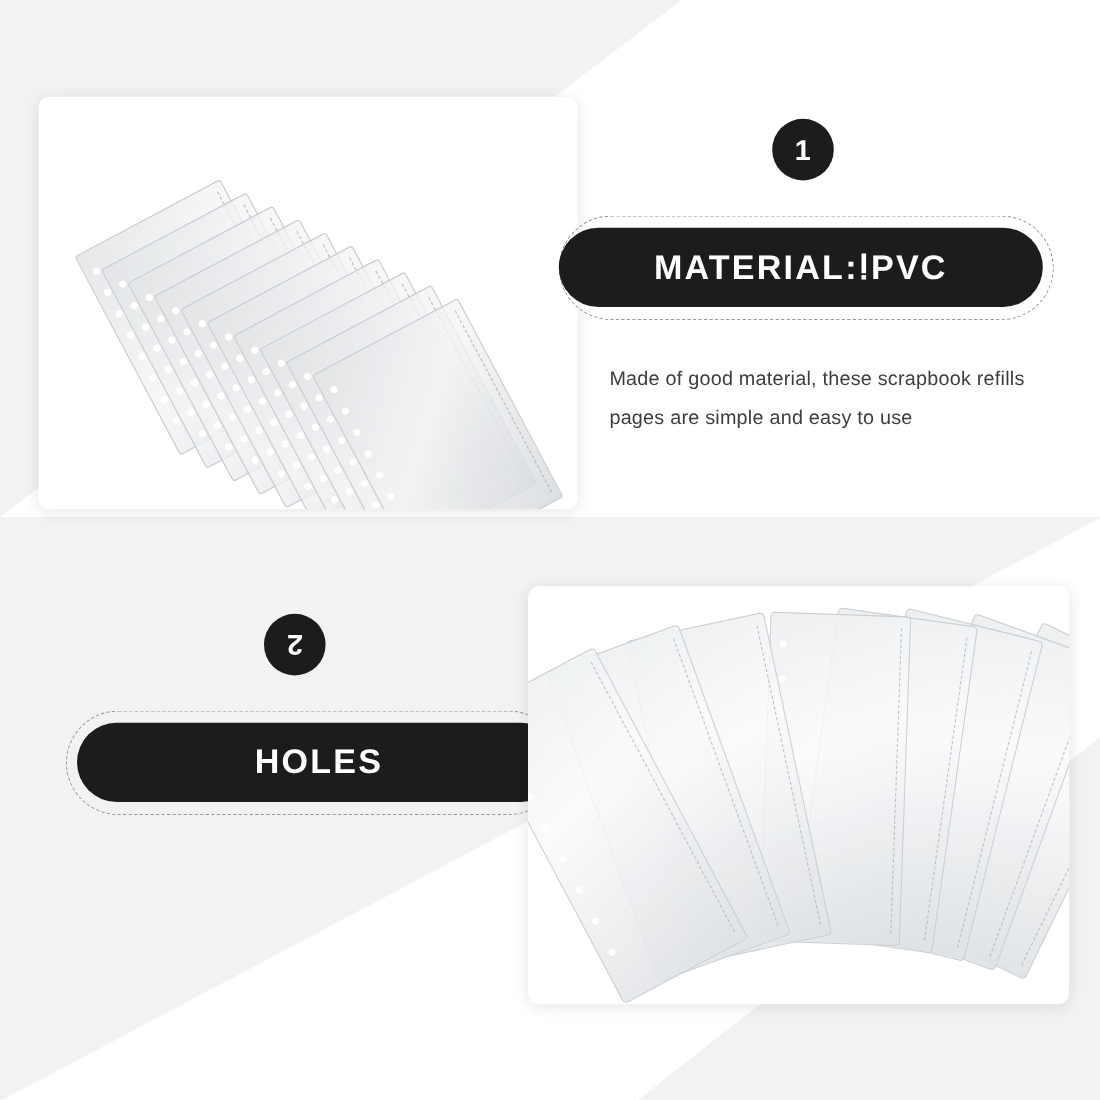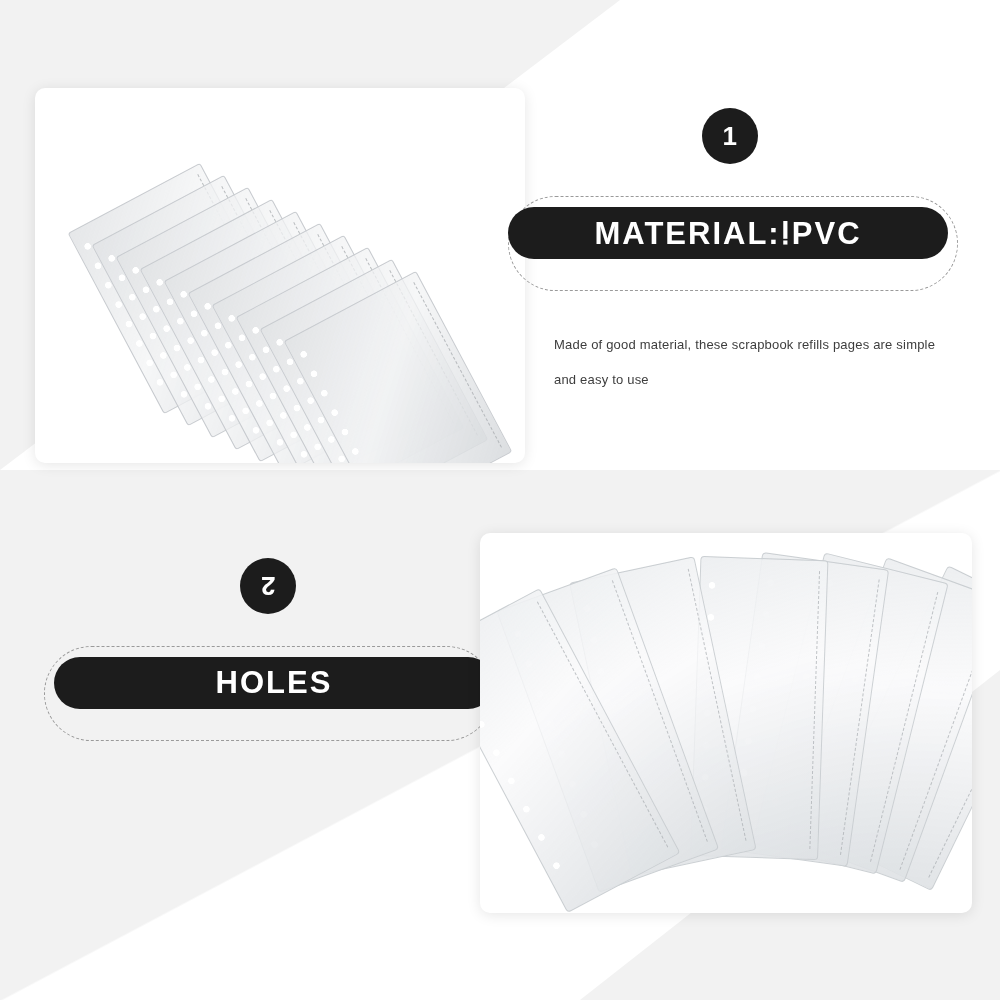--- a/index.html
+++ b/index.html
@@ -125,51 +125,51 @@
     display: flex; align-items: center; justify-content: center;
     font-size: 26px; font-weight: bold;
     letter-spacing: 0.5px;
   }
   #badge-1 { left: 702px; top: 108px; }
   #badge-2 { left: 240px; top: 558px; transform: rotate(180deg); }
 
   
   .pill-wrap { position: absolute; }
   #pill-wrap-1 { left: 508px; top: 196px; width: 450px; height: 95px; }
-  #pill-wrap-2 { left: 44px; top: 646px; width: 450px; height: 95px; }
+  #pill-wrap-2 { left: 60px; top: 646px; width: 450px; height: 95px; }
 
   .pill-dashed {
     position: absolute;
     left: 0; top: 0; right: 0; bottom: 0;
     border: 1.5px dashed #9a9a9a;
     border-radius: 48px;
   }
   .pill {
     position: absolute;
     top: 11px;
-    height: 52px;
+    height: 72px;
     background: #1c1c1c;
     border-radius: 36px;
     display: flex; align-items: center; justify-content: center;
   }
   #pill-1 { left: 0px; width: 440px; }
   #pill-2 { left: 10px; width: 440px; }
   .pill-title {
     color: #ffffff;
     font-size: 31px;
     font-weight: bold;
     letter-spacing: 2px;
     white-space: nowrap;
   }
 
   
   .body-text {
     position: absolute;
     color: #3d3d3d;
-    font-size: 13px;
+    font-size: 18px;
     line-height: 35px;
     letter-spacing: 0.2px;
   }
   #body-1 { left: 554px; top: 327px; width: 400px; }
   #body-2 { left: 68px; top: 774px; width: 400px; }
 </style>
 </head>
 <body>
 
 <div class="page">

